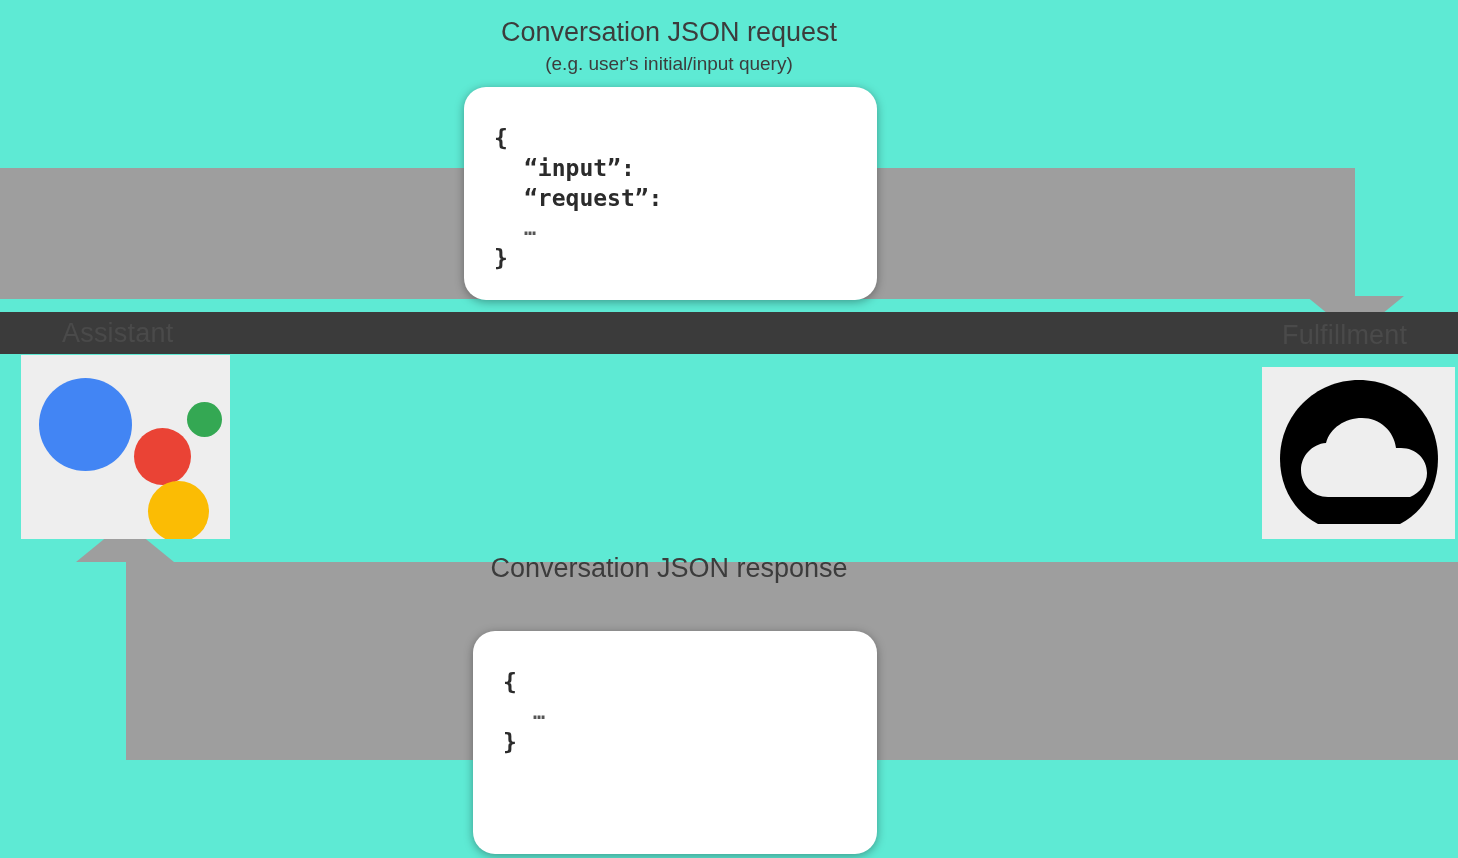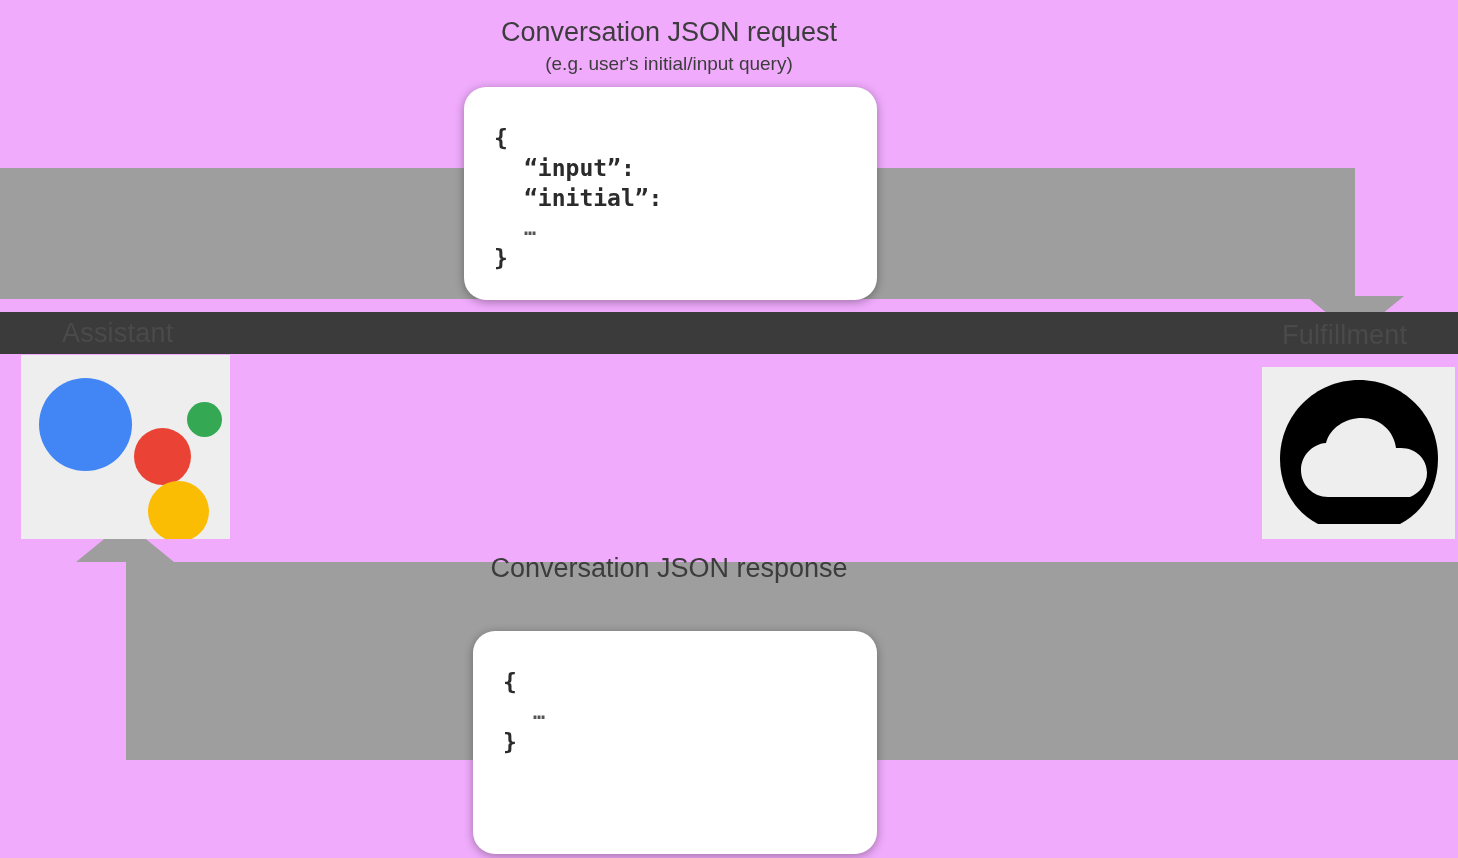--- a/index.html
+++ b/index.html
@@ -10,21 +10,21 @@
   }
   body {
     font-family: "Liberation Sans", sans-serif;
     -webkit-font-smoothing: antialiased;
   }
 
   #stage {
     position: relative;
     width: 1458px;
     height: 858px;
-    background: #f0abfc;
+    background: #5eead4;
     overflow: hidden;
   }
 
   
   .arrow-band {
     position: absolute;
     background: #9e9e9e;
   }
 
   #arrow-request-stem {
@@ -229,21 +229,21 @@
     <span class="cap-sub">(e.g. user's initial/input query)</span>
   </div>
 
   <div class="caption" id="caption-response">
     <span class="cap-title">Conversation JSON response</span>
   </div>
 
   <div class="json-card" id="json-card-request">
     <div class="json-line">{</div>
     <div class="json-line indent">“input”:</div>
-    <div class="json-line indent">“initial”:</div>
+    <div class="json-line indent">“request”:</div>
     <div class="json-line indent ellipsis">…</div>
     <div class="json-line">}</div>
   </div>
 
   <div class="json-card" id="json-card-response">
     <div class="json-line">{</div>
     <div class="json-line indent ellipsis">…</div>
     <div class="json-line">}</div>
   </div>
 

